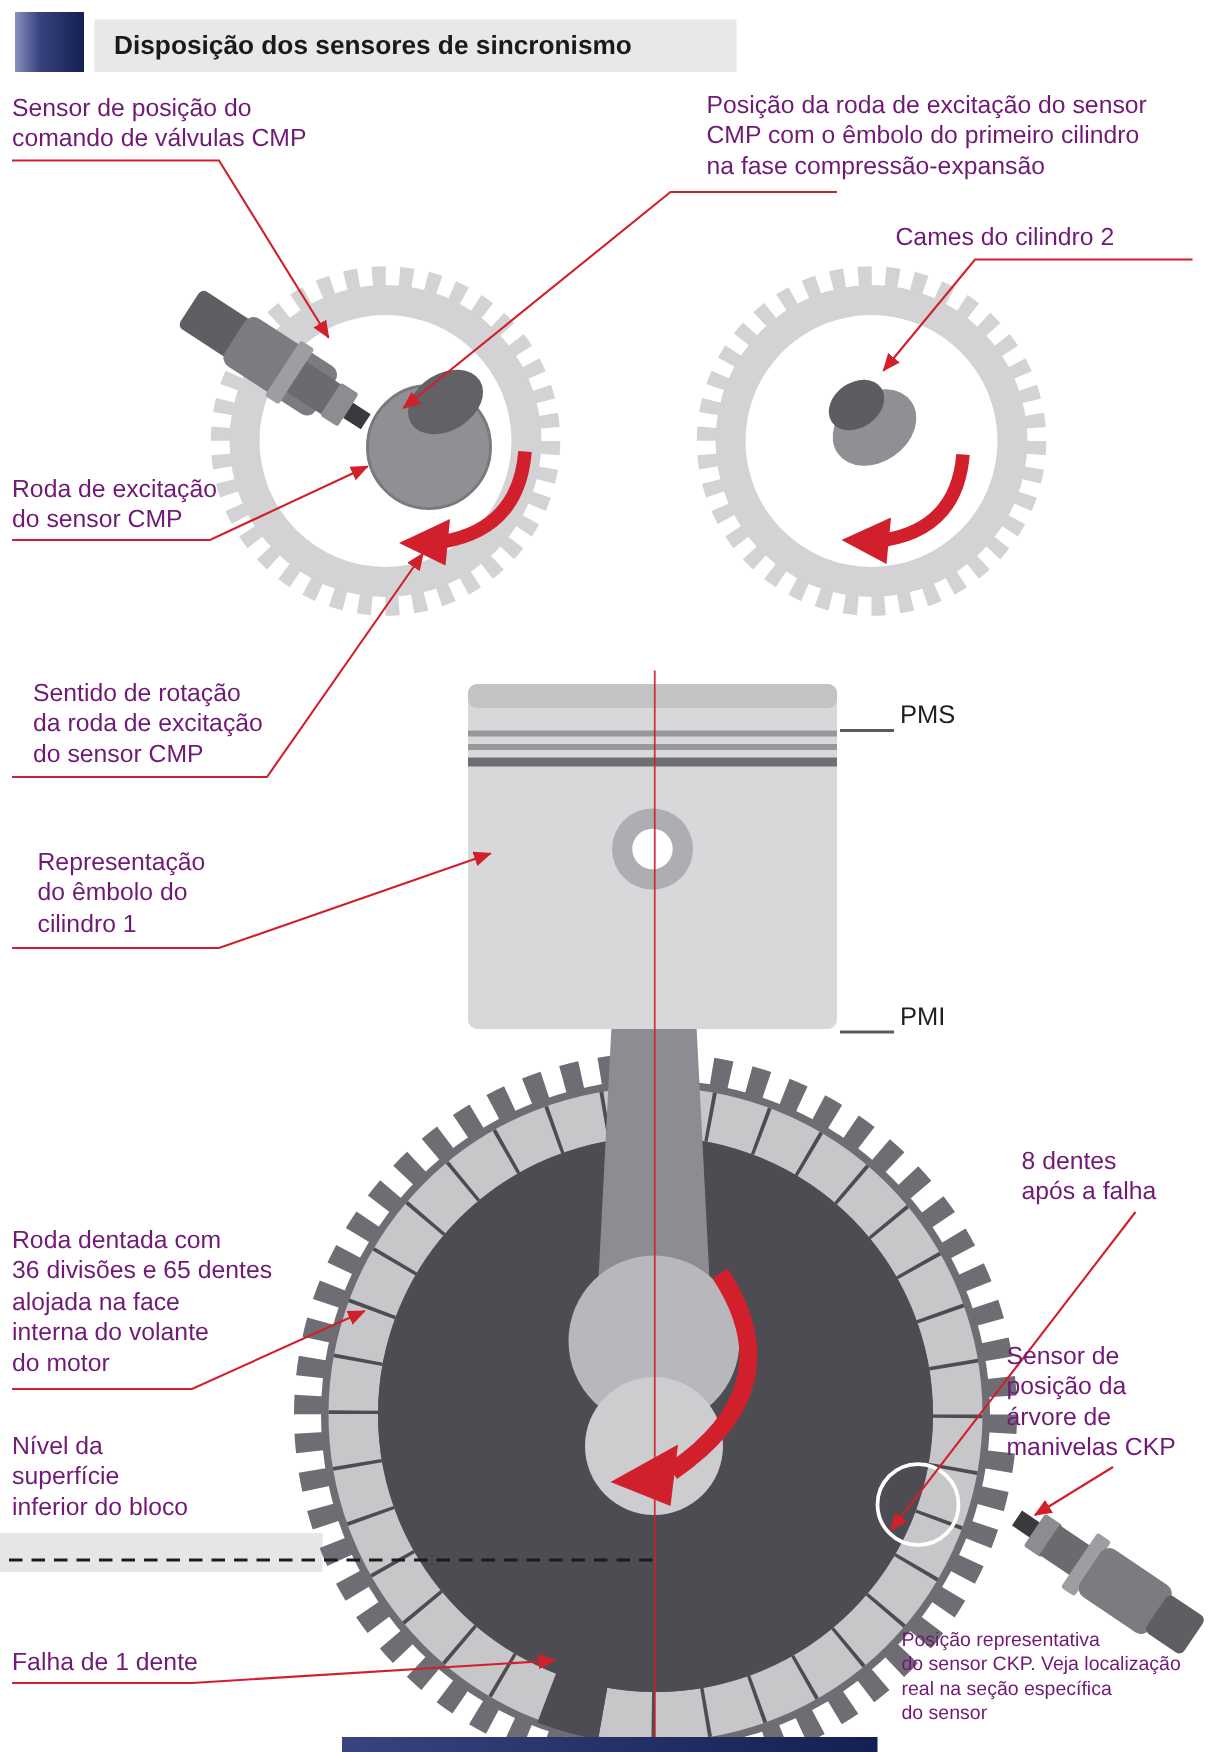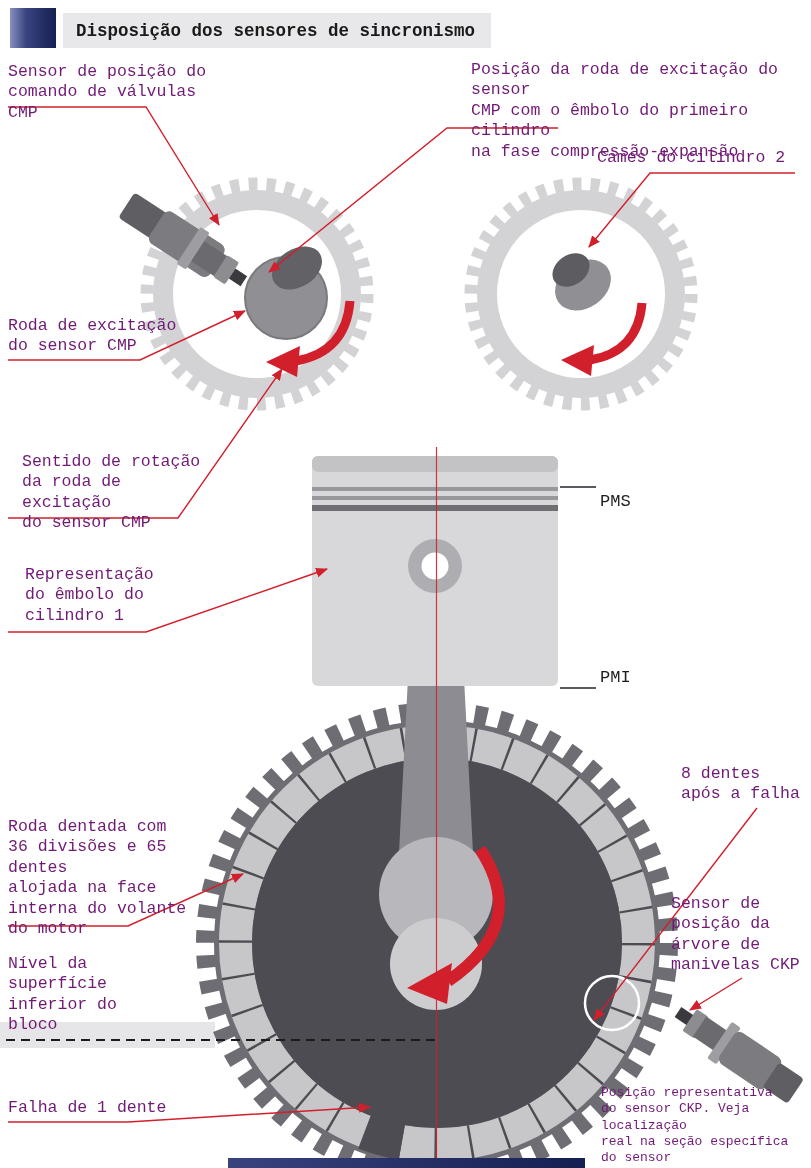--- a/index.html
+++ b/index.html
@@ -1,17 +1,17 @@
 <!DOCTYPE html>
 <html><head>
 <meta charset="utf-8">
 <style>
   html,body{margin:0;padding:0;background:#ffffff}
   .stage{position:relative;width:811px;height:1168px;background:#fff;overflow:hidden;
-         font-family:Liberation Mono, monospace}
+         font-family:Liberation Sans, sans-serif}
   .stage svg{position:absolute;left:0;top:0}
   .lbl{position:absolute;font-size:16.5px;line-height:1.24;color:#701a75;white-space:pre-line}
   .lbl.right{text-align:left}
   .lbl.small{font-size:13px;line-height:1.25}
   .pm{position:absolute;font-size:17px;color:#1e1e1e}
   .title-square{position:absolute;left:10px;top:8px;width:46px;height:40px;
         background:linear-gradient(90deg,#8890bd 0%,#39437f 35%,#141f52 100%)}
   .title-bar{position:absolute;left:63px;top:13px;width:428px;height:35px;background:#e8e8ea;
         display:flex;align-items:center;padding-left:13px;box-sizing:border-box}
   .title-text{font-weight:bold;font-size:17.5px;color:#1a1a1a}
@@ -142,21 +142,21 @@
 na fase compressão-expansão</div>
 <div class="lbl right" style="right:14px;top:148px;width:200px">Cames do cilindro 2</div>
 <div class="lbl" style="left:8px;top:316px;width:180px">Roda de excitação
 do sensor CMP</div>
 <div class="lbl" style="left:22px;top:452px;width:190px">Sentido de rotação
 da roda de excitação
 do sensor CMP</div>
 <div class="lbl" style="left:25px;top:565px;width:150px">Representação
 do êmbolo do
 cilindro 1</div>
-<div class="pm" style="left:600px;top:492px">PMS</div>
+<div class="pm" style="left:600px;top:467px">PMS</div>
 <div class="pm" style="left:600px;top:668px">PMI</div>
 <div class="lbl" style="left:8px;top:817px;width:190px">Roda dentada com
 36 divisões e 65 dentes
 alojada na face
 interna do volante
 do motor</div>
 <div class="lbl" style="left:8px;top:954px;width:140px">Nível da
 superfície
 inferior do bloco</div>
 <div class="lbl" style="left:8px;top:1098px;width:170px">Falha de 1 dente</div>

